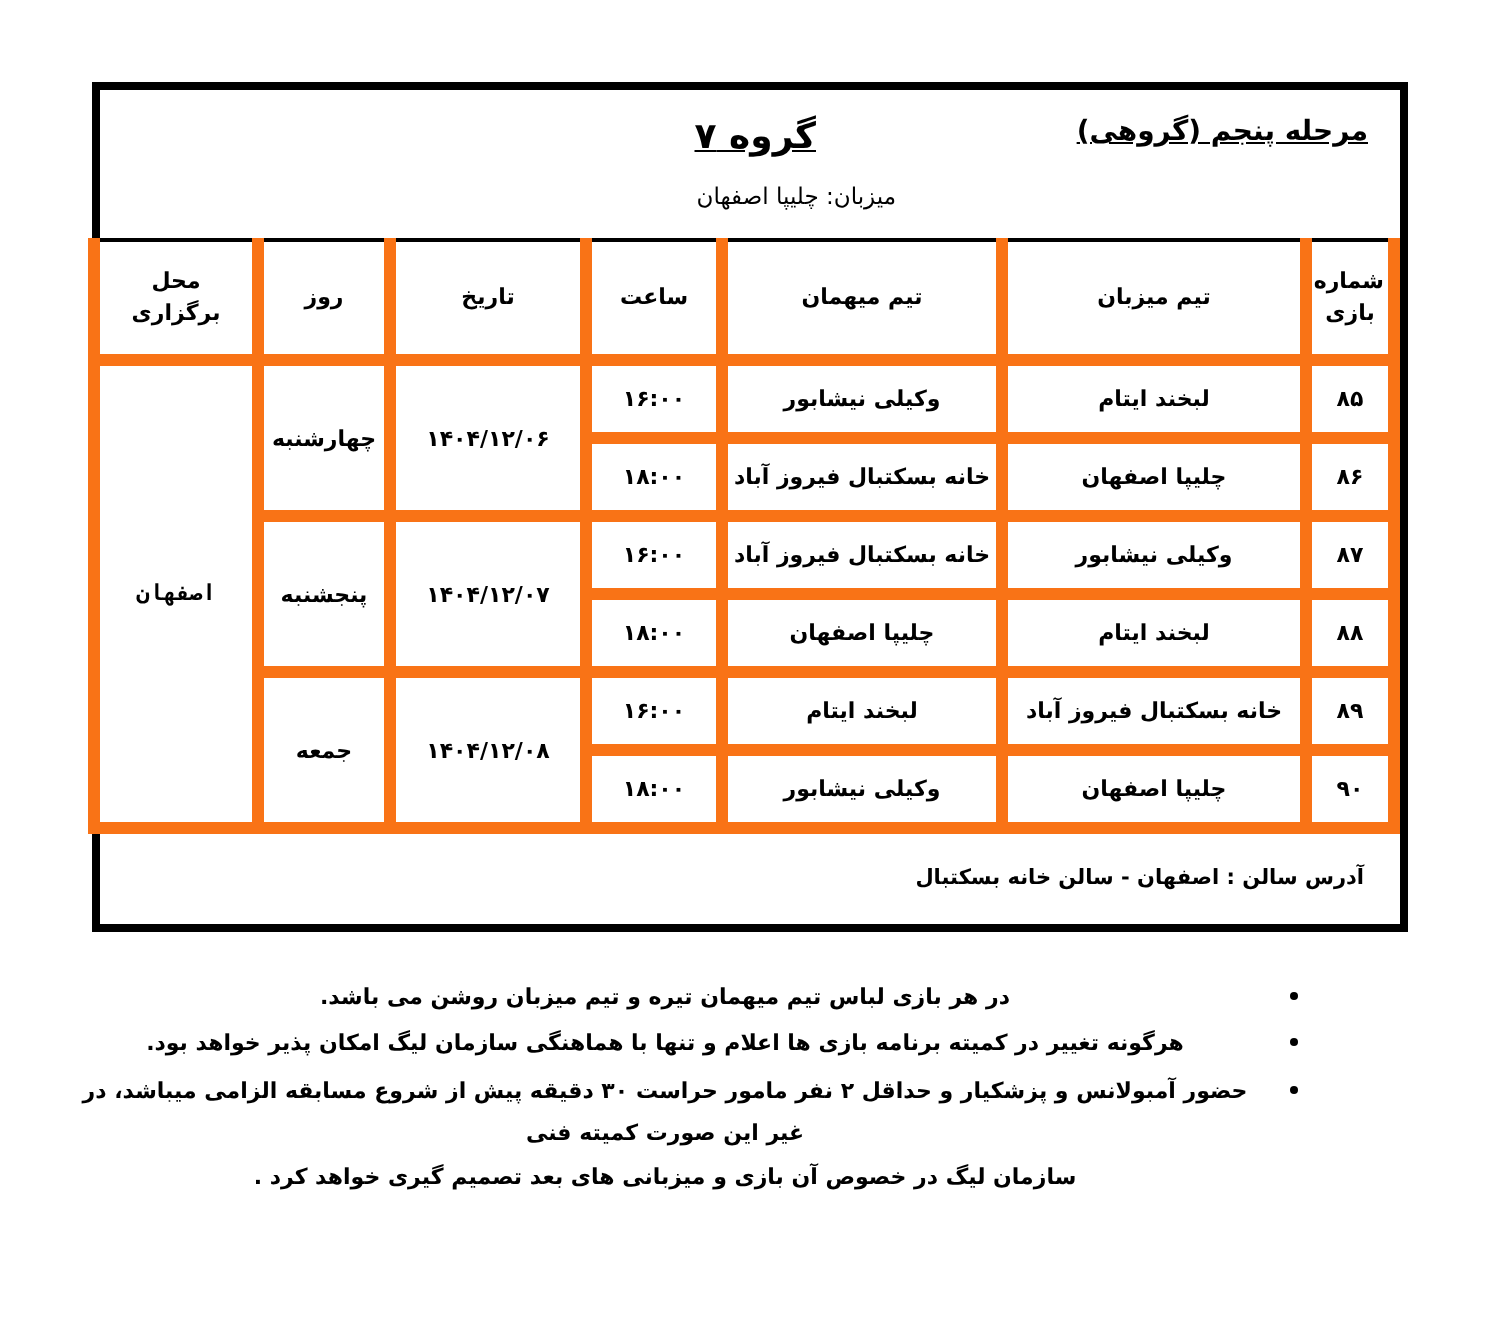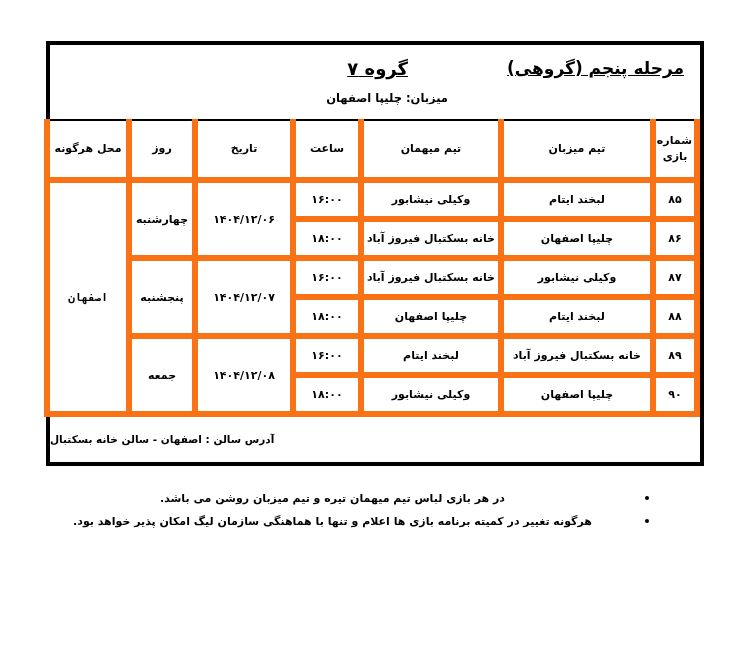--- a/index.html
+++ b/index.html
@@ -39,40 +39,40 @@
   
   .title-band {
     position: relative;
     height: 74px;
     box-sizing: border-box;
   }
   .stage-title {
     position: absolute;
     right: 16px;
     top: 13px;
-    font-size: 17px;
+    font-size: 14px;
     font-weight: bold;
     text-decoration: underline;
     white-space: nowrap;
   }
   .group-title {
     position: absolute;
     right: 292px;
     top: 13px;
     font-size: 18px;
     font-weight: bold;
     text-decoration: underline;
     white-space: nowrap;
   }
   .host-line {
     position: absolute;
     right: 252px;
     top: 46px;
     font-size: 11.5px;
-    font-weight: bold;
+    font-weight: normal;
     white-space: nowrap;
   }
 
   
   table.schedule {
     width: 100%;
     border-collapse: collapse;
     table-layout: fixed;
     font-size: 11px;
   }
@@ -118,21 +118,21 @@
   col.c-venue { width: 82px;  }
 
   
   .sheet-footer {
     position: relative;
     padding: 16px 18px 0 0;
   }
   .sheet-footer .foot-line {
     font-size: 10.5px;
     font-weight: bold;
-    text-align: left;
+    text-align: right;
     margin-bottom: 16px;
     white-space: nowrap;
   }
 
   
   .notes {
     position: absolute;
     left: 0;
     top: 488px;
     width: 683px;
@@ -198,21 +198,21 @@
         <tr>
           <th>
             <span>شماره</span><br>
             <span>بازی</span>
           </th>
           <th>تیم میزبان</th>
           <th>تیم میهمان</th>
           <th>ساعت</th>
           <th>تاریخ</th>
           <th>روز</th>
-          <th>محل هرگونه</th>
+          <th>محل برگزاری</th>
         </tr>
       </thead>
       <tbody>
 
         <tr>
           <td>۸۵</td>
           <td>لبخند ایتام</td>
           <td>وکیلی نیشابور</td>
           <td>۱۶:۰۰</td>
           <td class="spanned" rowspan="2">۱۴۰۴/۱۲/۰۶</td>
@@ -269,14 +269,19 @@
 <div class="notes">
   <ul class="note-list">
     <li>
       <span class="bullet"></span>
       <span class="txt">در هر بازی لباس تیم میهمان تیره و تیم میزبان روشن می باشد.</span>
     </li>
     <li>
       <span class="bullet"></span>
       <span class="txt">هرگونه تغییر در کمیته برنامه بازی ها اعلام و تنها با هماهنگی سازمان لیگ امکان پذیر خواهد بود.</span>
     </li>
+    <li class="wide">
+      <span class="bullet"></span>
+      <span class="txt">حضور آمبولانس و پزشکیار و حداقل ۲ نفر مامور حراست ۳۰ دقیقه پیش از شروع مسابقه الزامی میباشد، در غیر این صورت کمیته فنی</span>
+      <span class="txt l2">سازمان لیگ در خصوص آن بازی و میزبانی های بعد تصمیم گیری خواهد کرد .</span>
+    </li>
   </ul>
 </div>
 
 </body></html>

